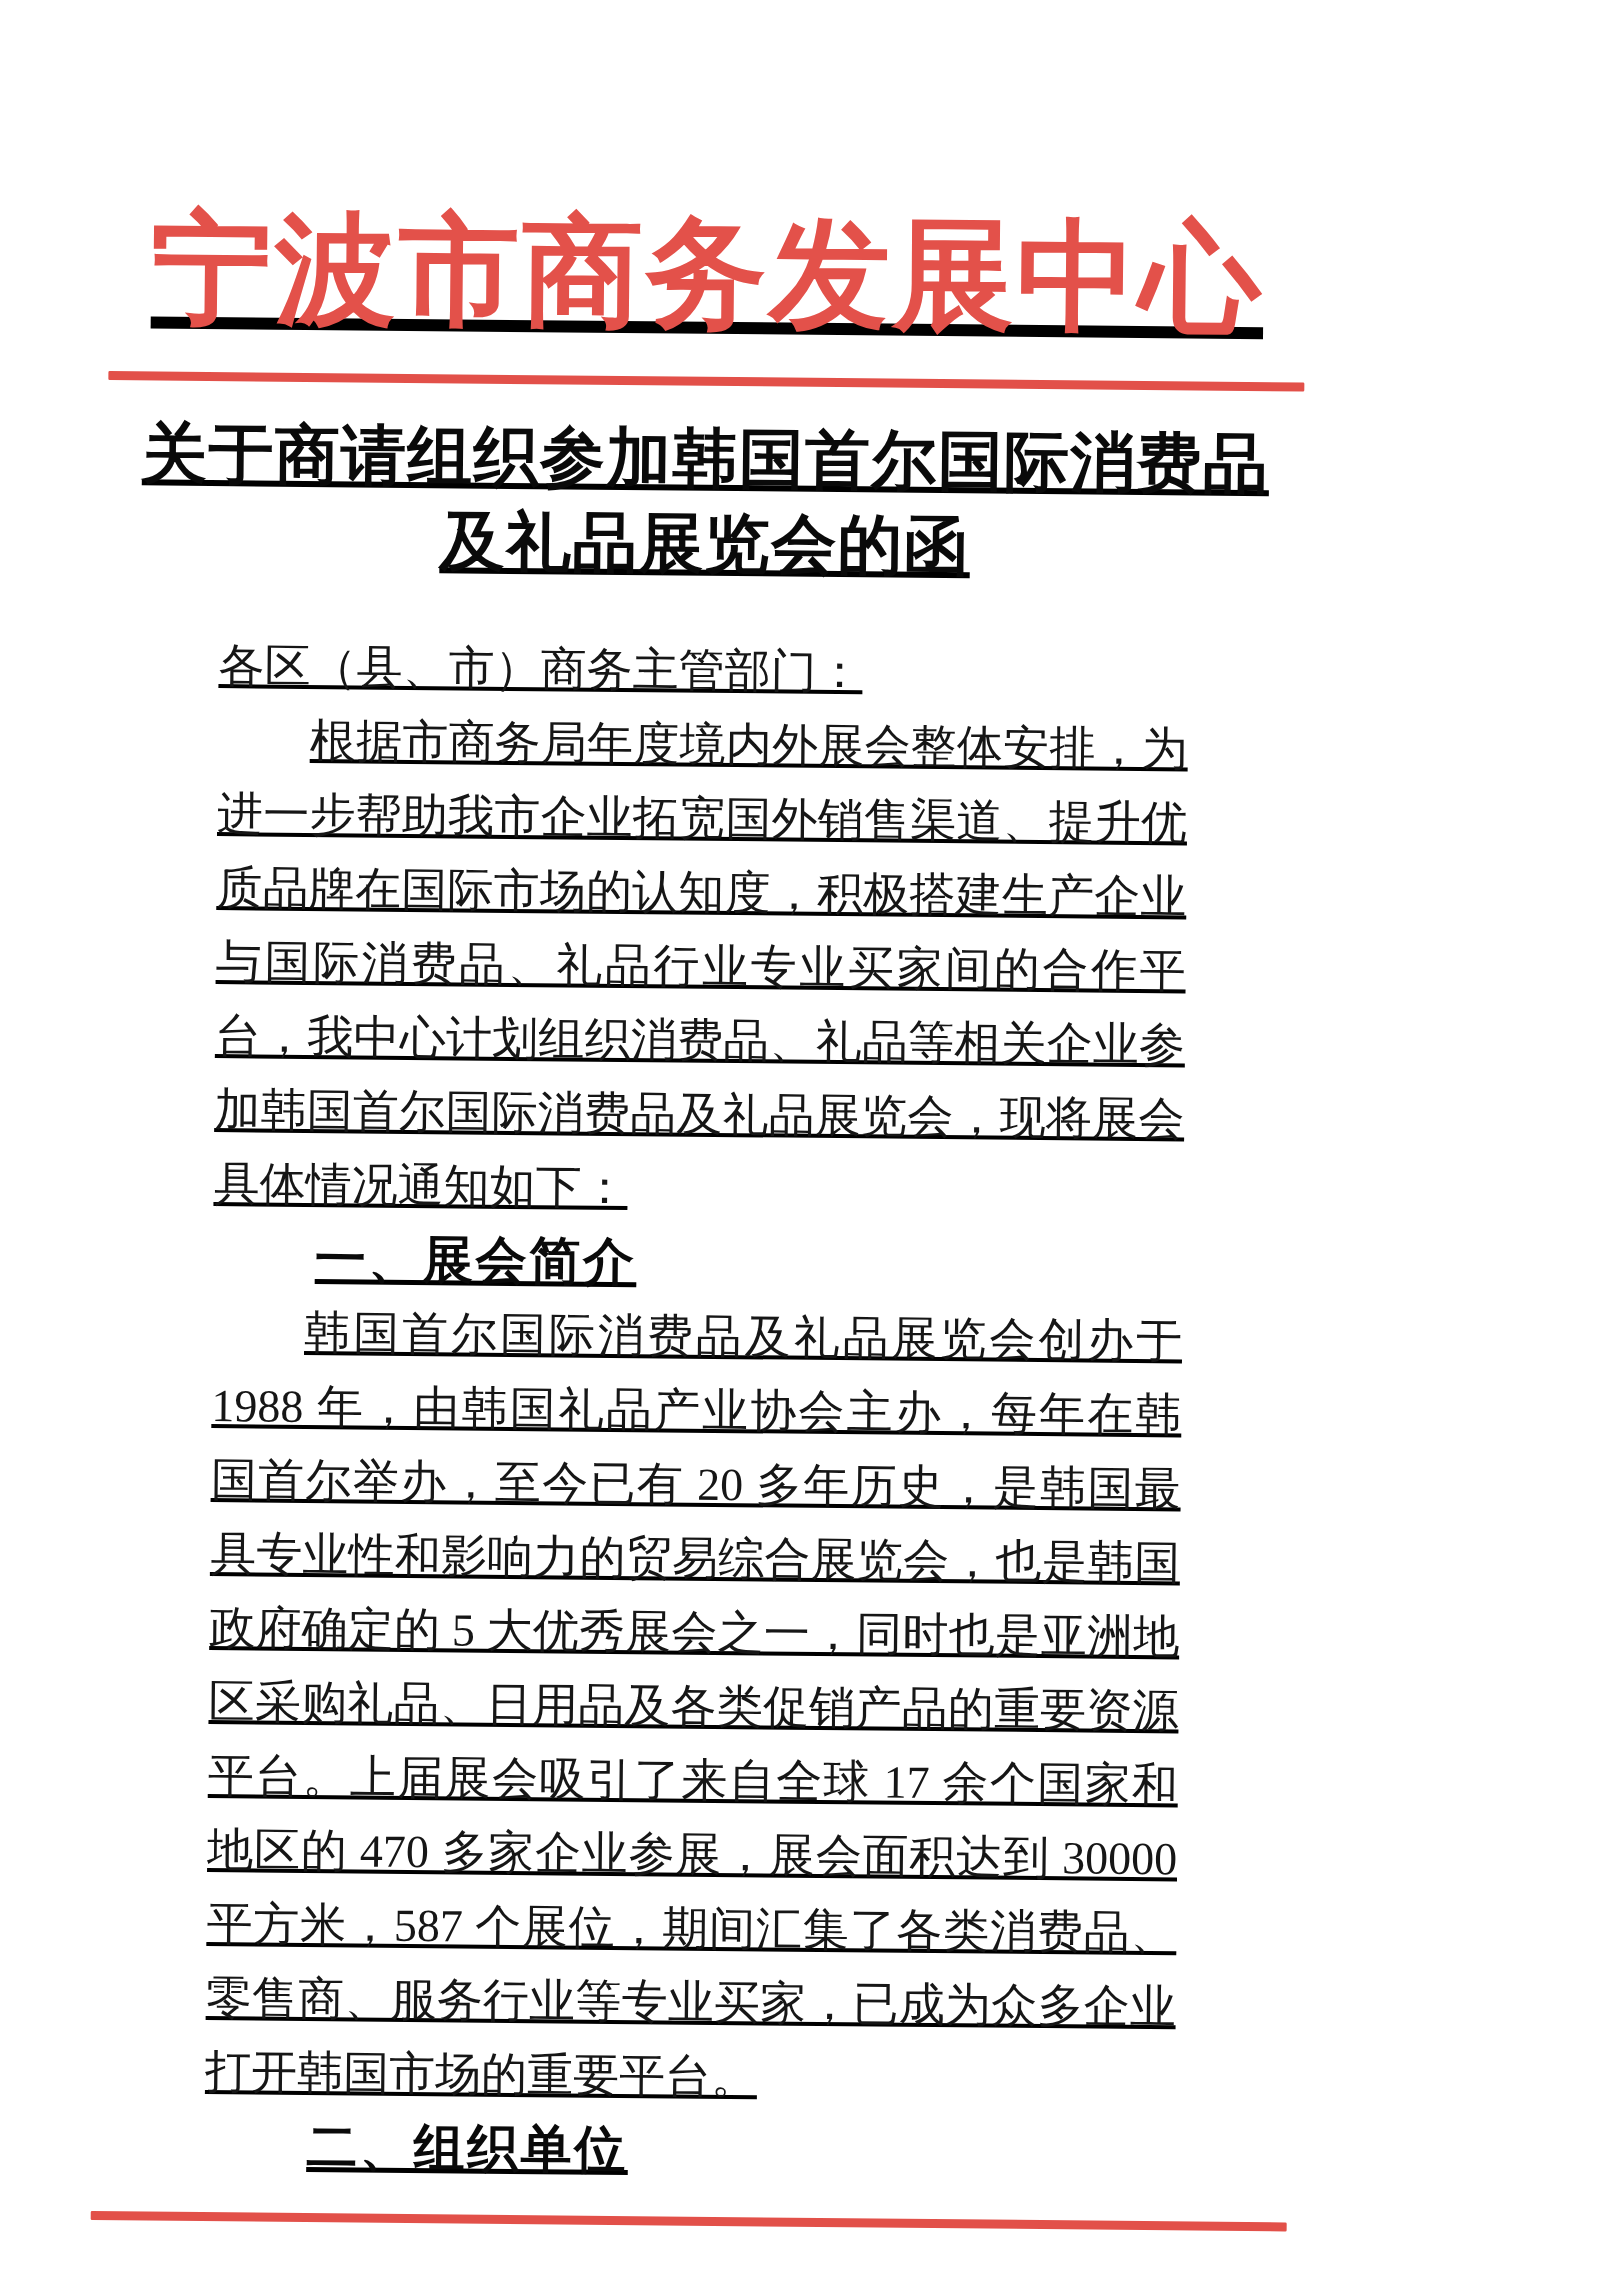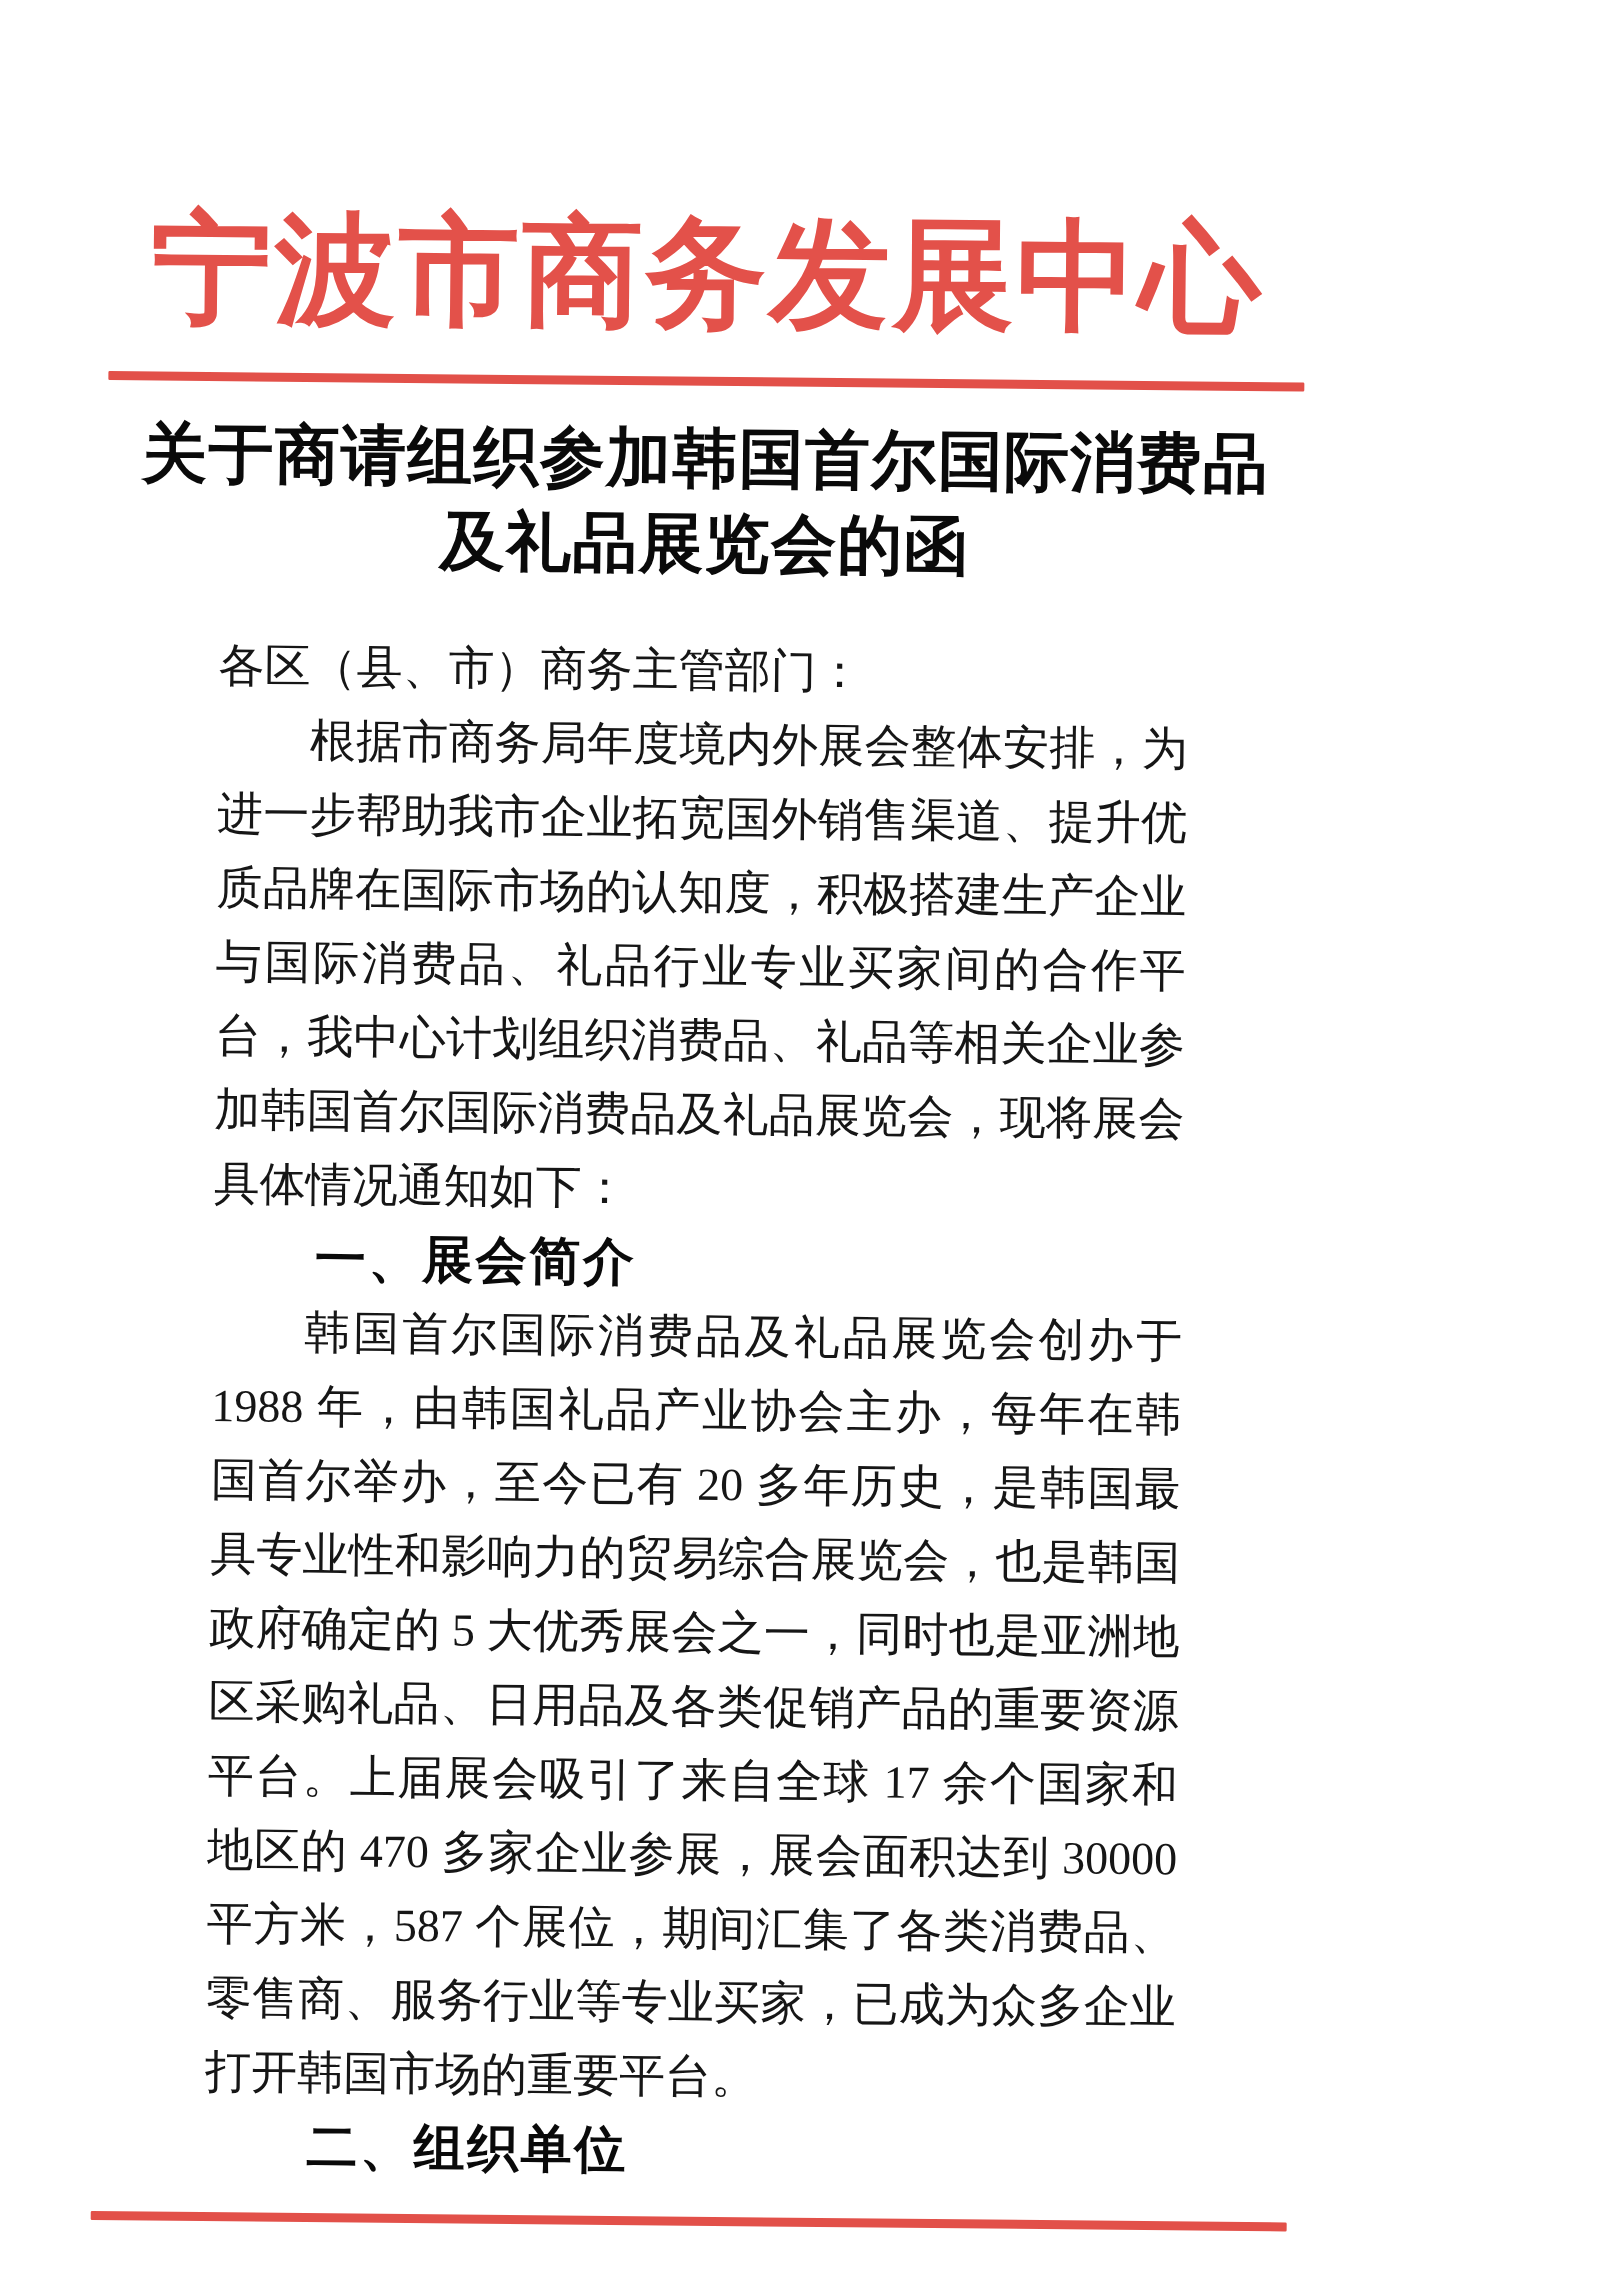--- a/index.html
+++ b/index.html
@@ -7,20 +7,21 @@
     padding: 0;
     background: #ffffff;
   }
   .page {
     position: relative;
     width: 1416px;
     height: 2284px;
     background: #ffffff;
     overflow: hidden;
     font-family: "Liberation Serif", "DejaVu Serif", serif;
+    text-decoration: underline;
   }
   
   .skew {
     transform: rotate(0.55deg);
     transform-origin: 0 0;
   }
   .letterhead {
     margin: 207px 0 0 0;
     font-size: 121px;
     line-height: 1;

